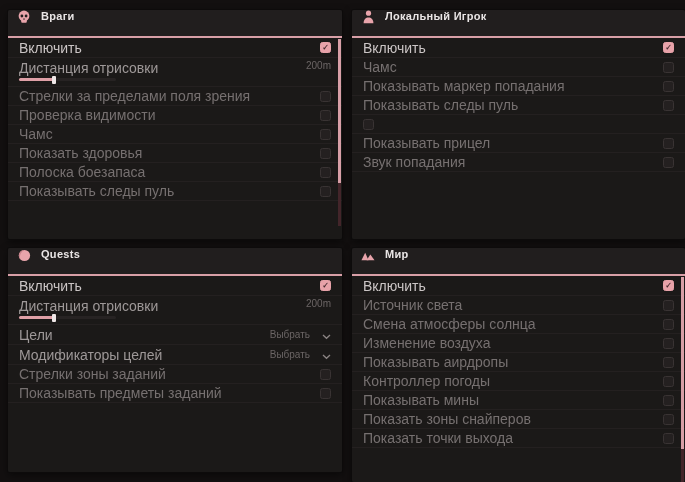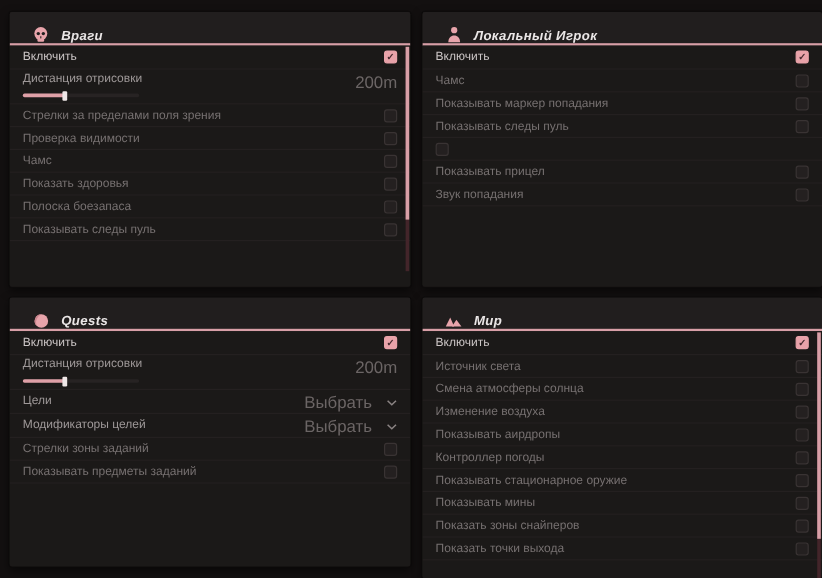--- a/index.html
+++ b/index.html
@@ -8,40 +8,40 @@
     background:#131010;
     font-family:"Liberation Sans",sans-serif;
     -webkit-font-smoothing:antialiased;
   }
   .panel{
     position:absolute;background:#1b1918;border-radius:2px;
     box-shadow:0 0 0 1px #0d0b0b,0 3px 8px rgba(0,0,0,.55);
     display:flex;flex-direction:column;overflow:hidden;
   }
   .panel-header{
-    height:26px;flex:0 0 auto;display:flex;align-items:flex-end;gap:10px;
-    padding:0 19px;background:#211e1e;border-bottom:2px solid #d89fa7;font-style:italic;
+    height:26px;flex:0 0 auto;display:flex;align-items:flex-start;gap:10px;
+    padding:0 9px;background:#211e1e;border-bottom:2px solid #d89fa7;
   }
   .panel-title{font-size:11px;font-weight:bold;color:#eae6e6;letter-spacing:.3px}
   .hicon{width:14px;height:14px;display:flex;align-items:center;justify-content:center}
   .panel-body{position:relative;flex:1 1 auto;overflow:hidden;background:#1b1918}
 
   .row{
     display:flex;align-items:center;justify-content:space-between;
     padding:0 11px;border-bottom:1px solid #242020;height:19px;box-sizing:border-box;
   }
   .row.tall{height:20px}
   .row.sel{height:20px}
   .slider-row{display:block;height:29px;padding:2px 11px 0 11px;border-bottom:1px solid #242020;box-sizing:border-box}
   .slider-top{display:flex;justify-content:space-between;align-items:flex-start;height:15px}
 
-  .label{font-size:10px;color:#767070;white-space:nowrap}
+  .label{font-size:14px;color:#767070;white-space:nowrap}
   .label.bright{color:#cbc5c5}
   .label.mid{color:#9e9898}
-  .value{font-size:14px;color:#6b6565;white-space:nowrap}
+  .value{font-size:10px;color:#6b6565;white-space:nowrap}
 
   .checkbox{
     width:11px;height:11px;border-radius:2.5px;box-sizing:border-box;
     background:#242020;border:1px solid #393333;
     display:flex;align-items:center;justify-content:center;flex:0 0 auto;
   }
   .checkbox .tick{display:none;font-size:8px;line-height:1;color:#46292e;font-weight:bold}
   .checkbox.on{background:#e8a2a9;border-color:#e8a2a9}
   .checkbox.on .tick{display:block}
 
@@ -251,24 +251,20 @@
     </div>
     <div class="row">
       <span class="label">Показывать аирдропы</span>
       <span class="checkbox"></span>
     </div>
     <div class="row">
       <span class="label">Контроллер погоды</span>
       <span class="checkbox"></span>
     </div>
     <div class="row">
-      <span class="label">Показывать стационарное оружие</span>
-      <span class="checkbox"></span>
-    </div>
-    <div class="row">
       <span class="label">Показывать мины</span>
       <span class="checkbox"></span>
     </div>
     <div class="row">
       <span class="label">Показать зоны снайперов</span>
       <span class="checkbox"></span>
     </div>
     <div class="row">
       <span class="label">Показать точки выхода</span>
       <span class="checkbox"></span>

